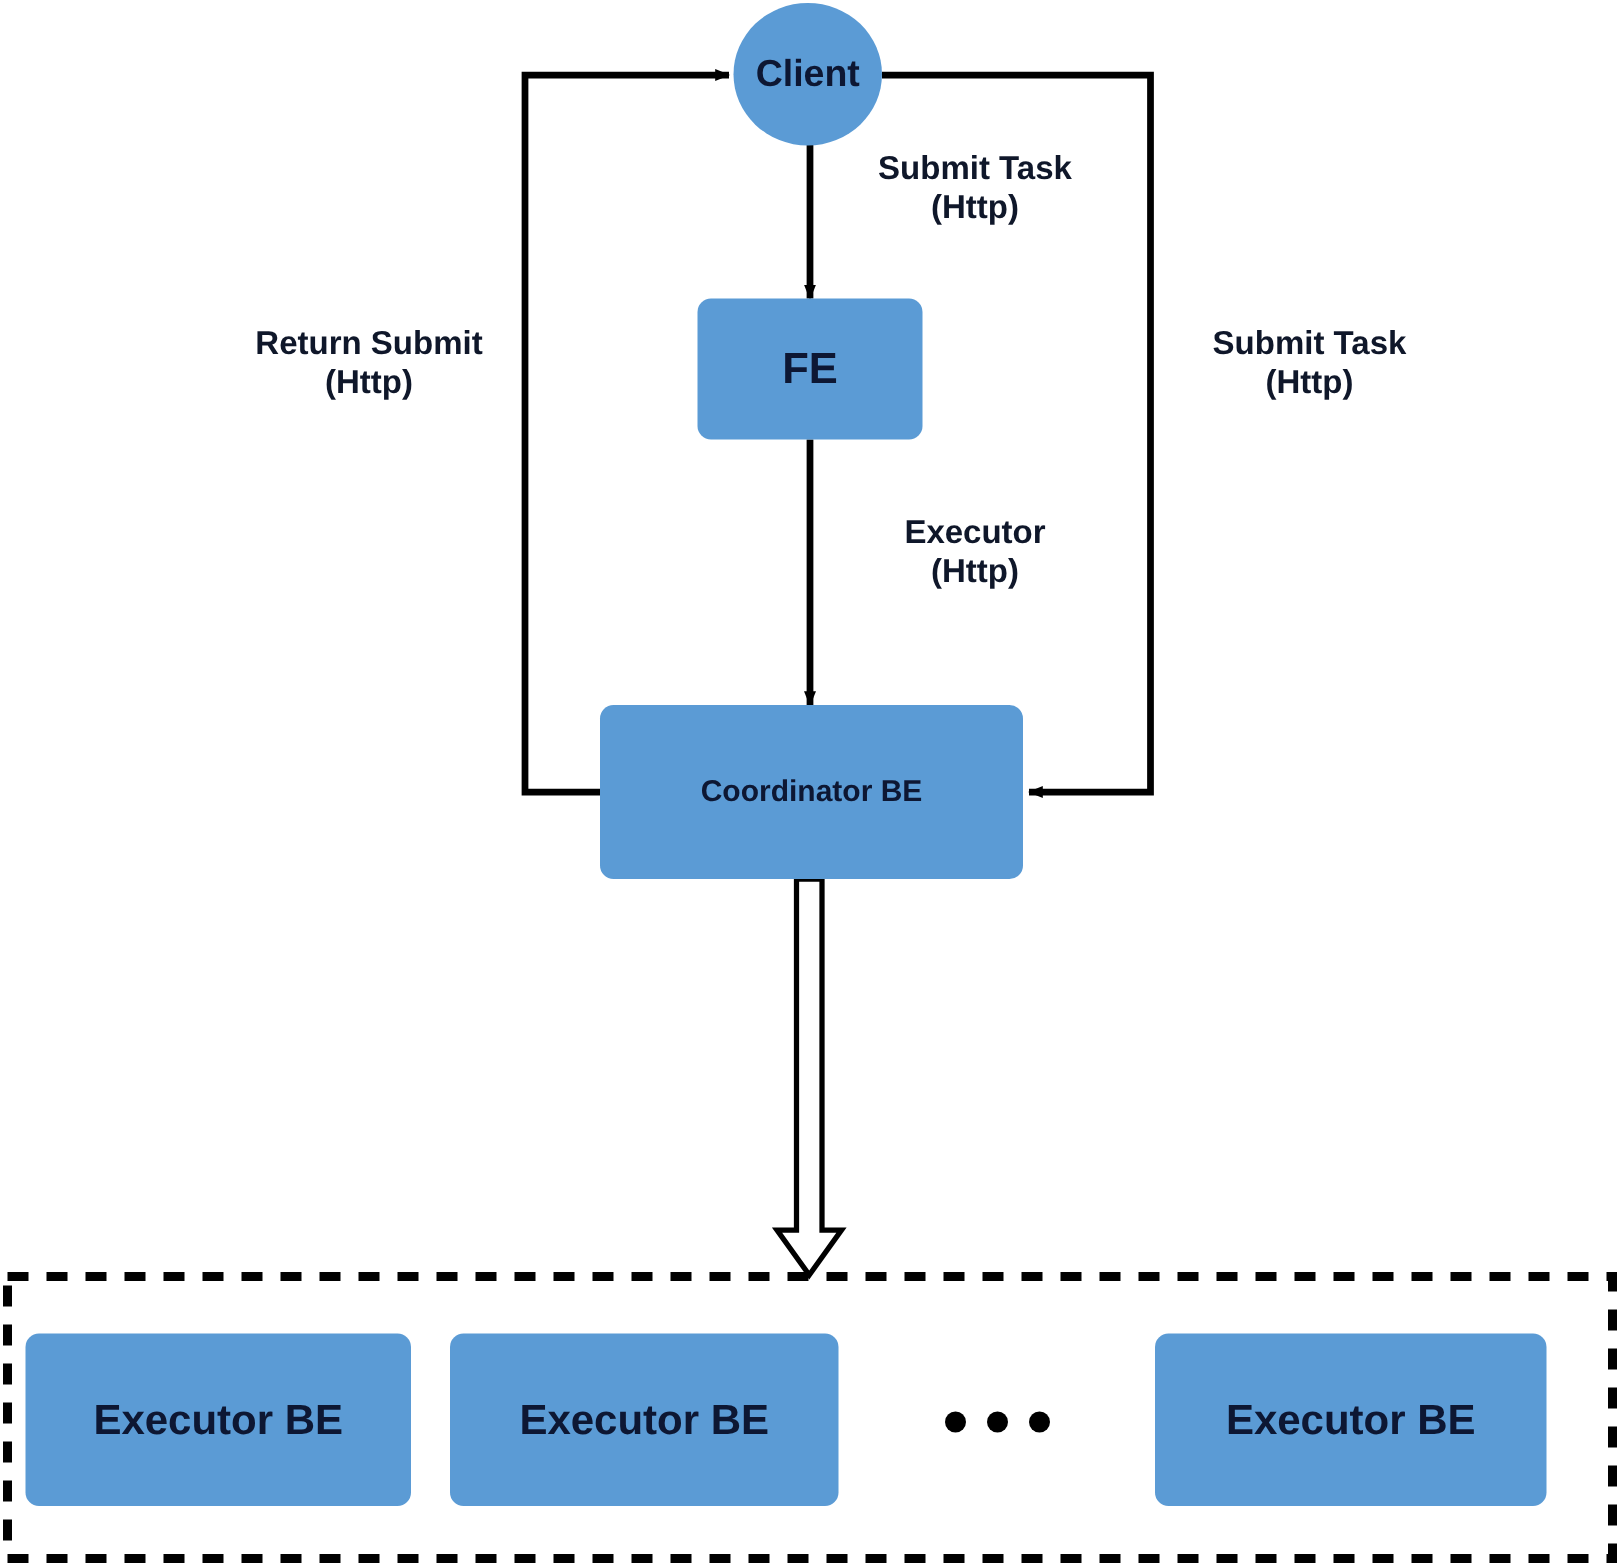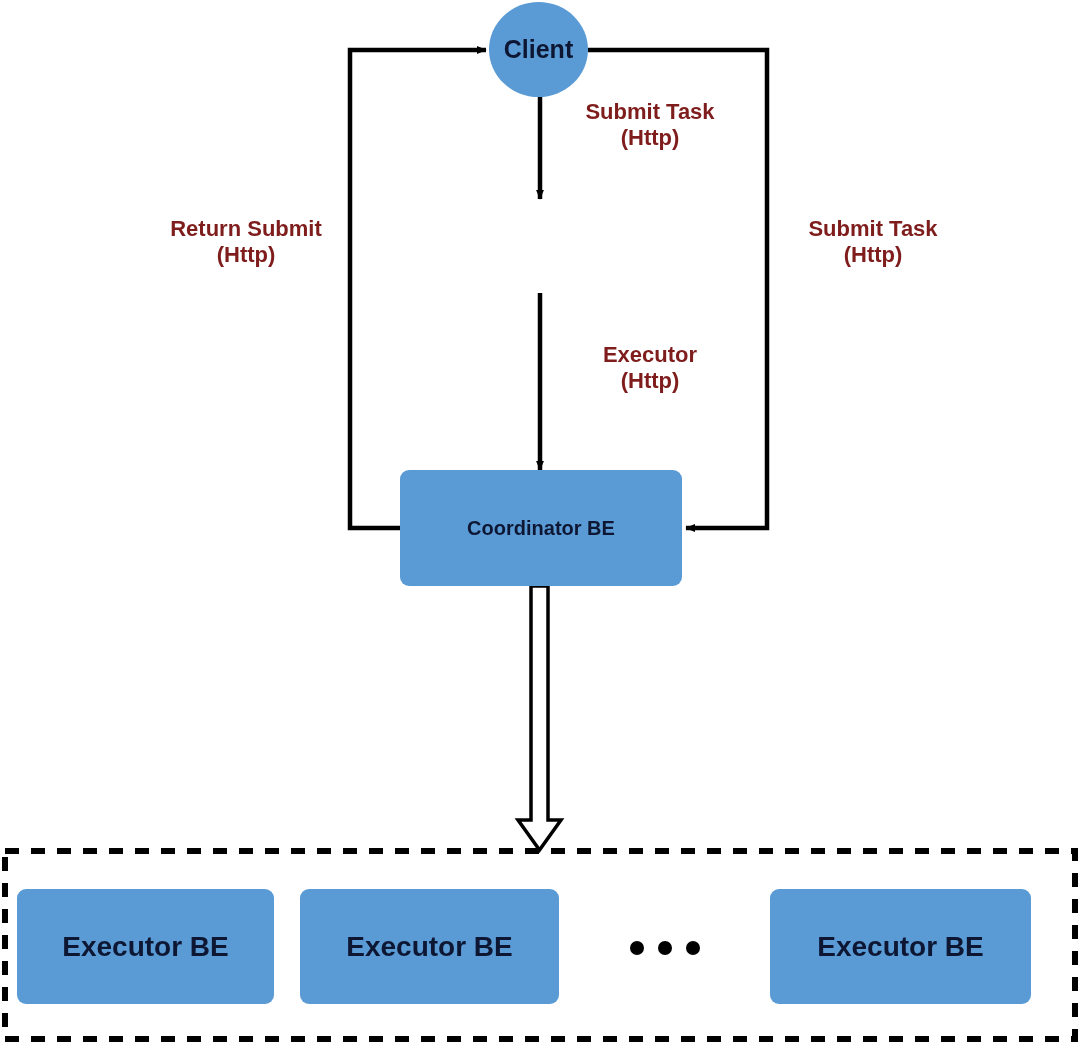--- a/index.html
+++ b/index.html
@@ -70,21 +70,21 @@
     text-align: right;
   }
   .exec-0 { left: 17px;  width: 257px; }
   .exec-1 { left: 300px; width: 259px; }
   .exec-2 { left: 770px; width: 261px; }
 
   .edge-label {
     position: absolute;
     font-size: 22px;
     font-weight: bold;
-    color: #7f1d1d;
+    color: #0f172a;
     text-align: center;
     line-height: 1.2;
     white-space: pre-line;
   }
   .lbl-return-result { left: 148px; top: 216px; width: 196px; }
   .lbl-submit-right  { left: 775px; top: 216px; width: 196px; }
   .lbl-submit-top    { left: 552px; top: 99px;  width: 196px; }
   .lbl-redirect      { left: 552px; top: 342px; width: 196px; }
   .lbl-distribute    { left: 565px; top: 668px; width: 220px; }
 
@@ -128,20 +128,23 @@
 
     <path d="M531,586 L548,586 L548,820 L561,820 L539.5,850 L518,820 L531,820 Z" fill="#FFFFFF" stroke="#000000" stroke-width="3.5" stroke-linejoin="miter"></path>
 
     <rect x="5" y="851" width="1070" height="188" fill="none" stroke="#000000" stroke-width="6" stroke-dasharray="14 12"></rect>
   </svg>
 
   <div class="node node-circle client-node">
     <span>Client</span>
   </div>
 
+  <div class="node node-rect fe-node">
+    <span>FE</span>
+  </div>
 
   <div class="node node-rect coordinator-node">
     <span>Coordinator BE</span>
   </div>
 
   <div class="node node-rect executor-node exec-0">
     <span>Executor BE</span>
   </div>
 
   <div class="node node-rect executor-node exec-1">

